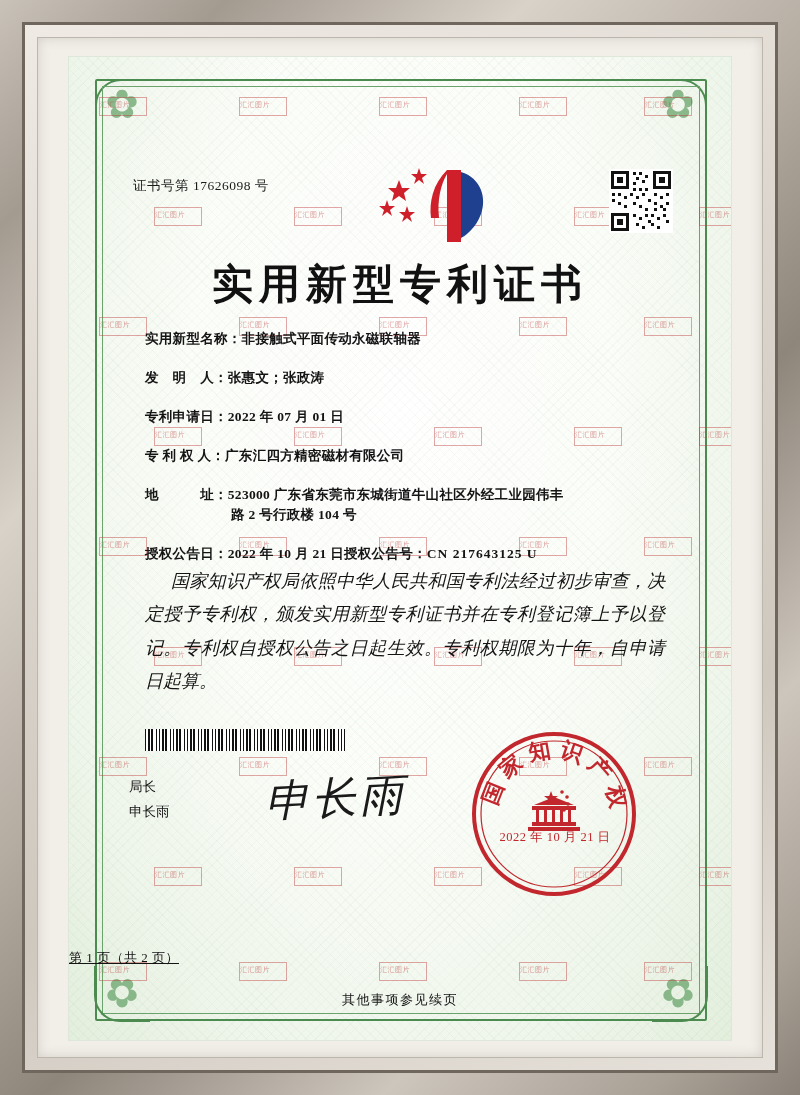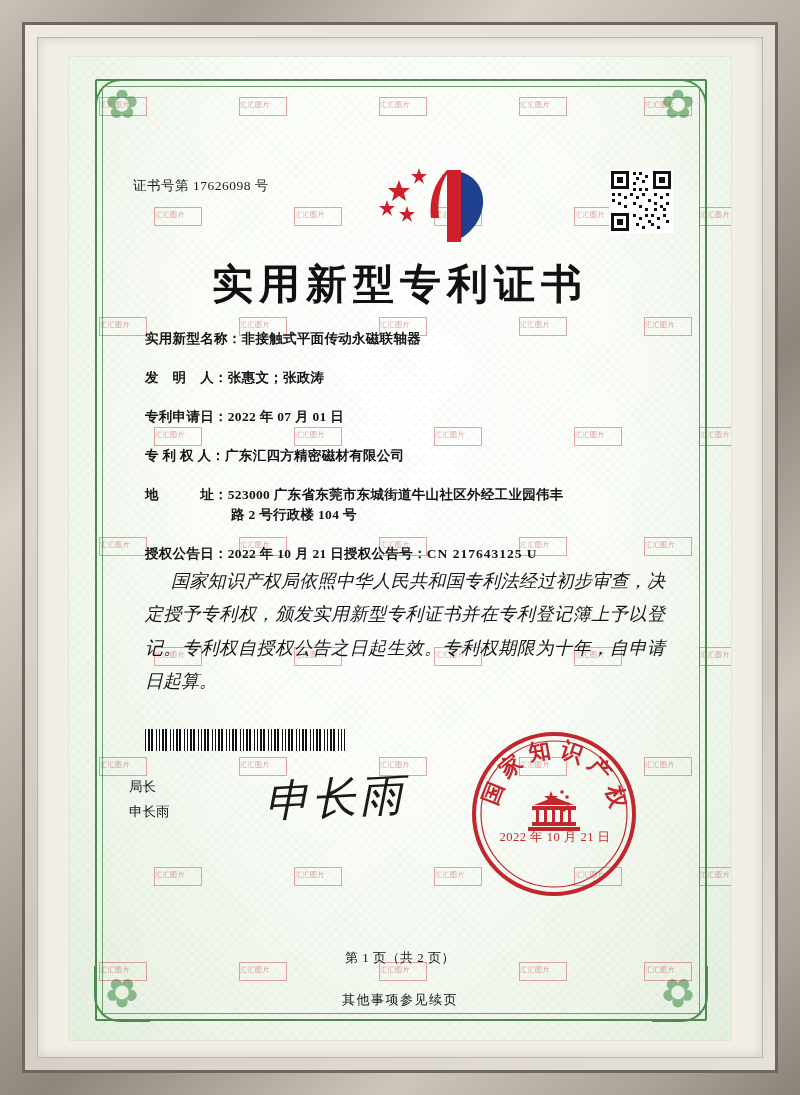--- a/index.html
+++ b/index.html
@@ -232,24 +232,24 @@
     width: 156px;
     text-align: center;
     font-size: 12.5px;
     color: #c1272d;
     letter-spacing: .5px;
   }
 
   .page-no {
     position: absolute;
     left: 0; right: 0; top: 892px;
-    text-align: center;
     font-size: 13px;
     color: #141414;
     letter-spacing: .5px;
+    text-decoration: underline;
   }
   .footnote {
     position: absolute;
     left: 0; right: 0; top: 934px;
     text-align: center;
     font-size: 13px;
     color: #141414;
     letter-spacing: 1.5px;
   }
 </style>

